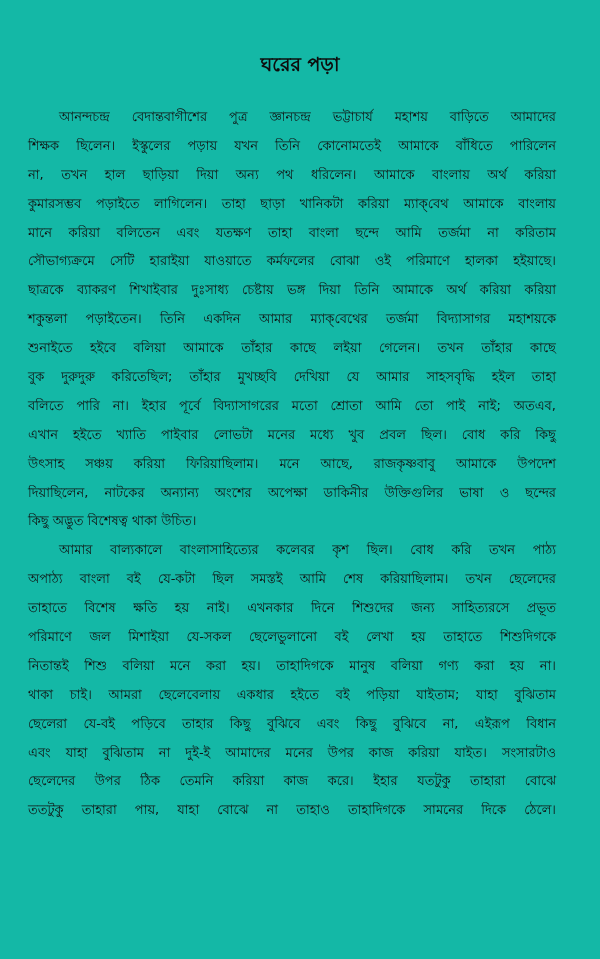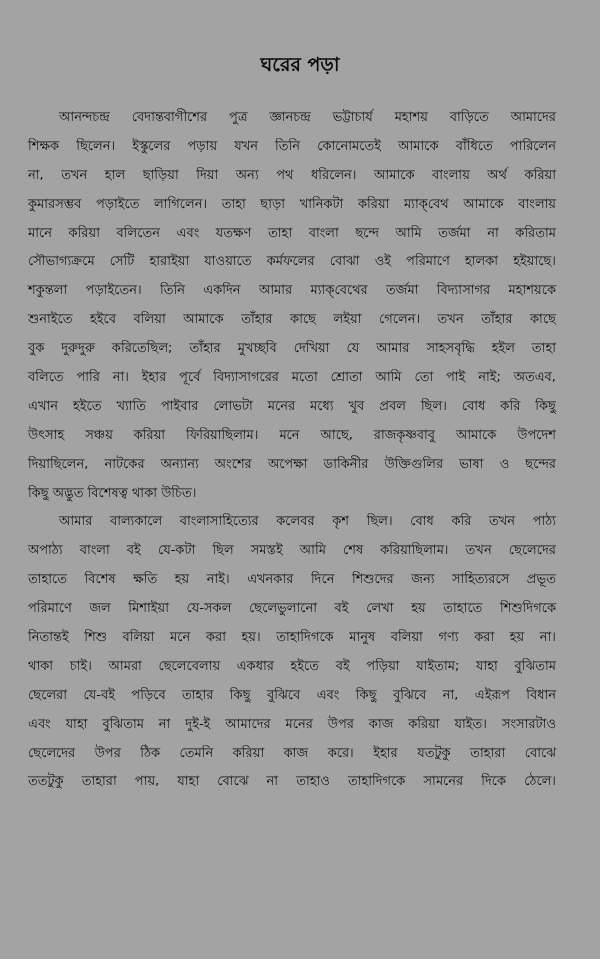--- a/index.html
+++ b/index.html
@@ -14,21 +14,21 @@
     position: relative;
     color: #111111;
     font-family: "DejaVu Sans", "Liberation Sans", sans-serif;
   }
   .page {
     position: absolute;
     left: 0;
     top: 0;
     width: 600px;
     height: 959px;
-    background: #a3a3a3;
+    background: #14b8a6;
   }
   .title {
     position: absolute;
     top: 50px;
     left: 0;
     width: 600px;
     text-align: center;
     font-size: 19px;
     font-weight: bold;
     line-height: 28px;
@@ -68,20 +68,21 @@
     <div>
       <span class="line indent">আনন্দচন্দ্র বেদান্তবাগীশের পুত্র জ্ঞানচন্দ্র ভট্টাচার্য মহাশয় বাড়িতে আমাদের</span>
       <span class="line">শিক্ষক ছিলেন। ইস্কুলের পড়ায় যখন তিনি কোনোমতেই আমাকে বাঁধিতে পারিলেন</span>
       <span class="line">না, তখন হাল ছাড়িয়া দিয়া অন্য পথ ধরিলেন। আমাকে বাংলায় অর্থ করিয়া</span>
       <span class="line">কুমারসম্ভব পড়াইতে লাগিলেন। তাহা ছাড়া খানিকটা করিয়া ম্যাক্‌বেথ আমাকে বাংলায়</span>
       <span class="line">মানে করিয়া বলিতেন এবং যতক্ষণ তাহা বাংলা ছন্দে আমি তর্জমা না করিতাম</span>
       <span class="line">সৌভাগ্যক্রমে সেটি হারাইয়া যাওয়াতে কর্মফলের বোঝা ওই পরিমাণে হালকা হইয়াছে।</span>
     </div>
 
     <div>
+      <span class="line">ছাত্রকে ব্যাকরণ শিখাইবার দুঃসাধ্য চেষ্টায় ভঙ্গ দিয়া তিনি আমাকে অর্থ করিয়া করিয়া</span>
       <span class="line">শকুন্তলা পড়াইতেন। তিনি একদিন আমার ম্যাক্‌বেথের তর্জমা বিদ্যাসাগর মহাশয়কে</span>
       <span class="line">শুনাইতে হইবে বলিয়া আমাকে তাঁহার কাছে লইয়া গেলেন। তখন তাঁহার কাছে</span>
       <span class="line">বুক দুরুদুরু করিতেছিল; তাঁহার মুখচ্ছবি দেখিয়া যে আমার সাহসবৃদ্ধি হইল তাহা</span>
       <span class="line">বলিতে পারি না। ইহার পূর্বে বিদ্যাসাগরের মতো শ্রোতা আমি তো পাই নাই; অতএব,</span>
       <span class="line">এখান হইতে খ্যাতি পাইবার লোভটা মনের মধ্যে খুব প্রবল ছিল। বোধ করি কিছু</span>
       <span class="line">উৎসাহ সঞ্চয় করিয়া ফিরিয়াছিলাম। মনে আছে, রাজকৃষ্ণবাবু আমাকে উপদেশ</span>
       <span class="line">দিয়াছিলেন, নাটকের অন্যান্য অংশের অপেক্ষা ডাকিনীর উক্তিগুলির ভাষা ও ছন্দের</span>
       <span class="line last">কিছু অদ্ভুত বিশেষত্ব থাকা উচিত।</span>
     </div>
 

